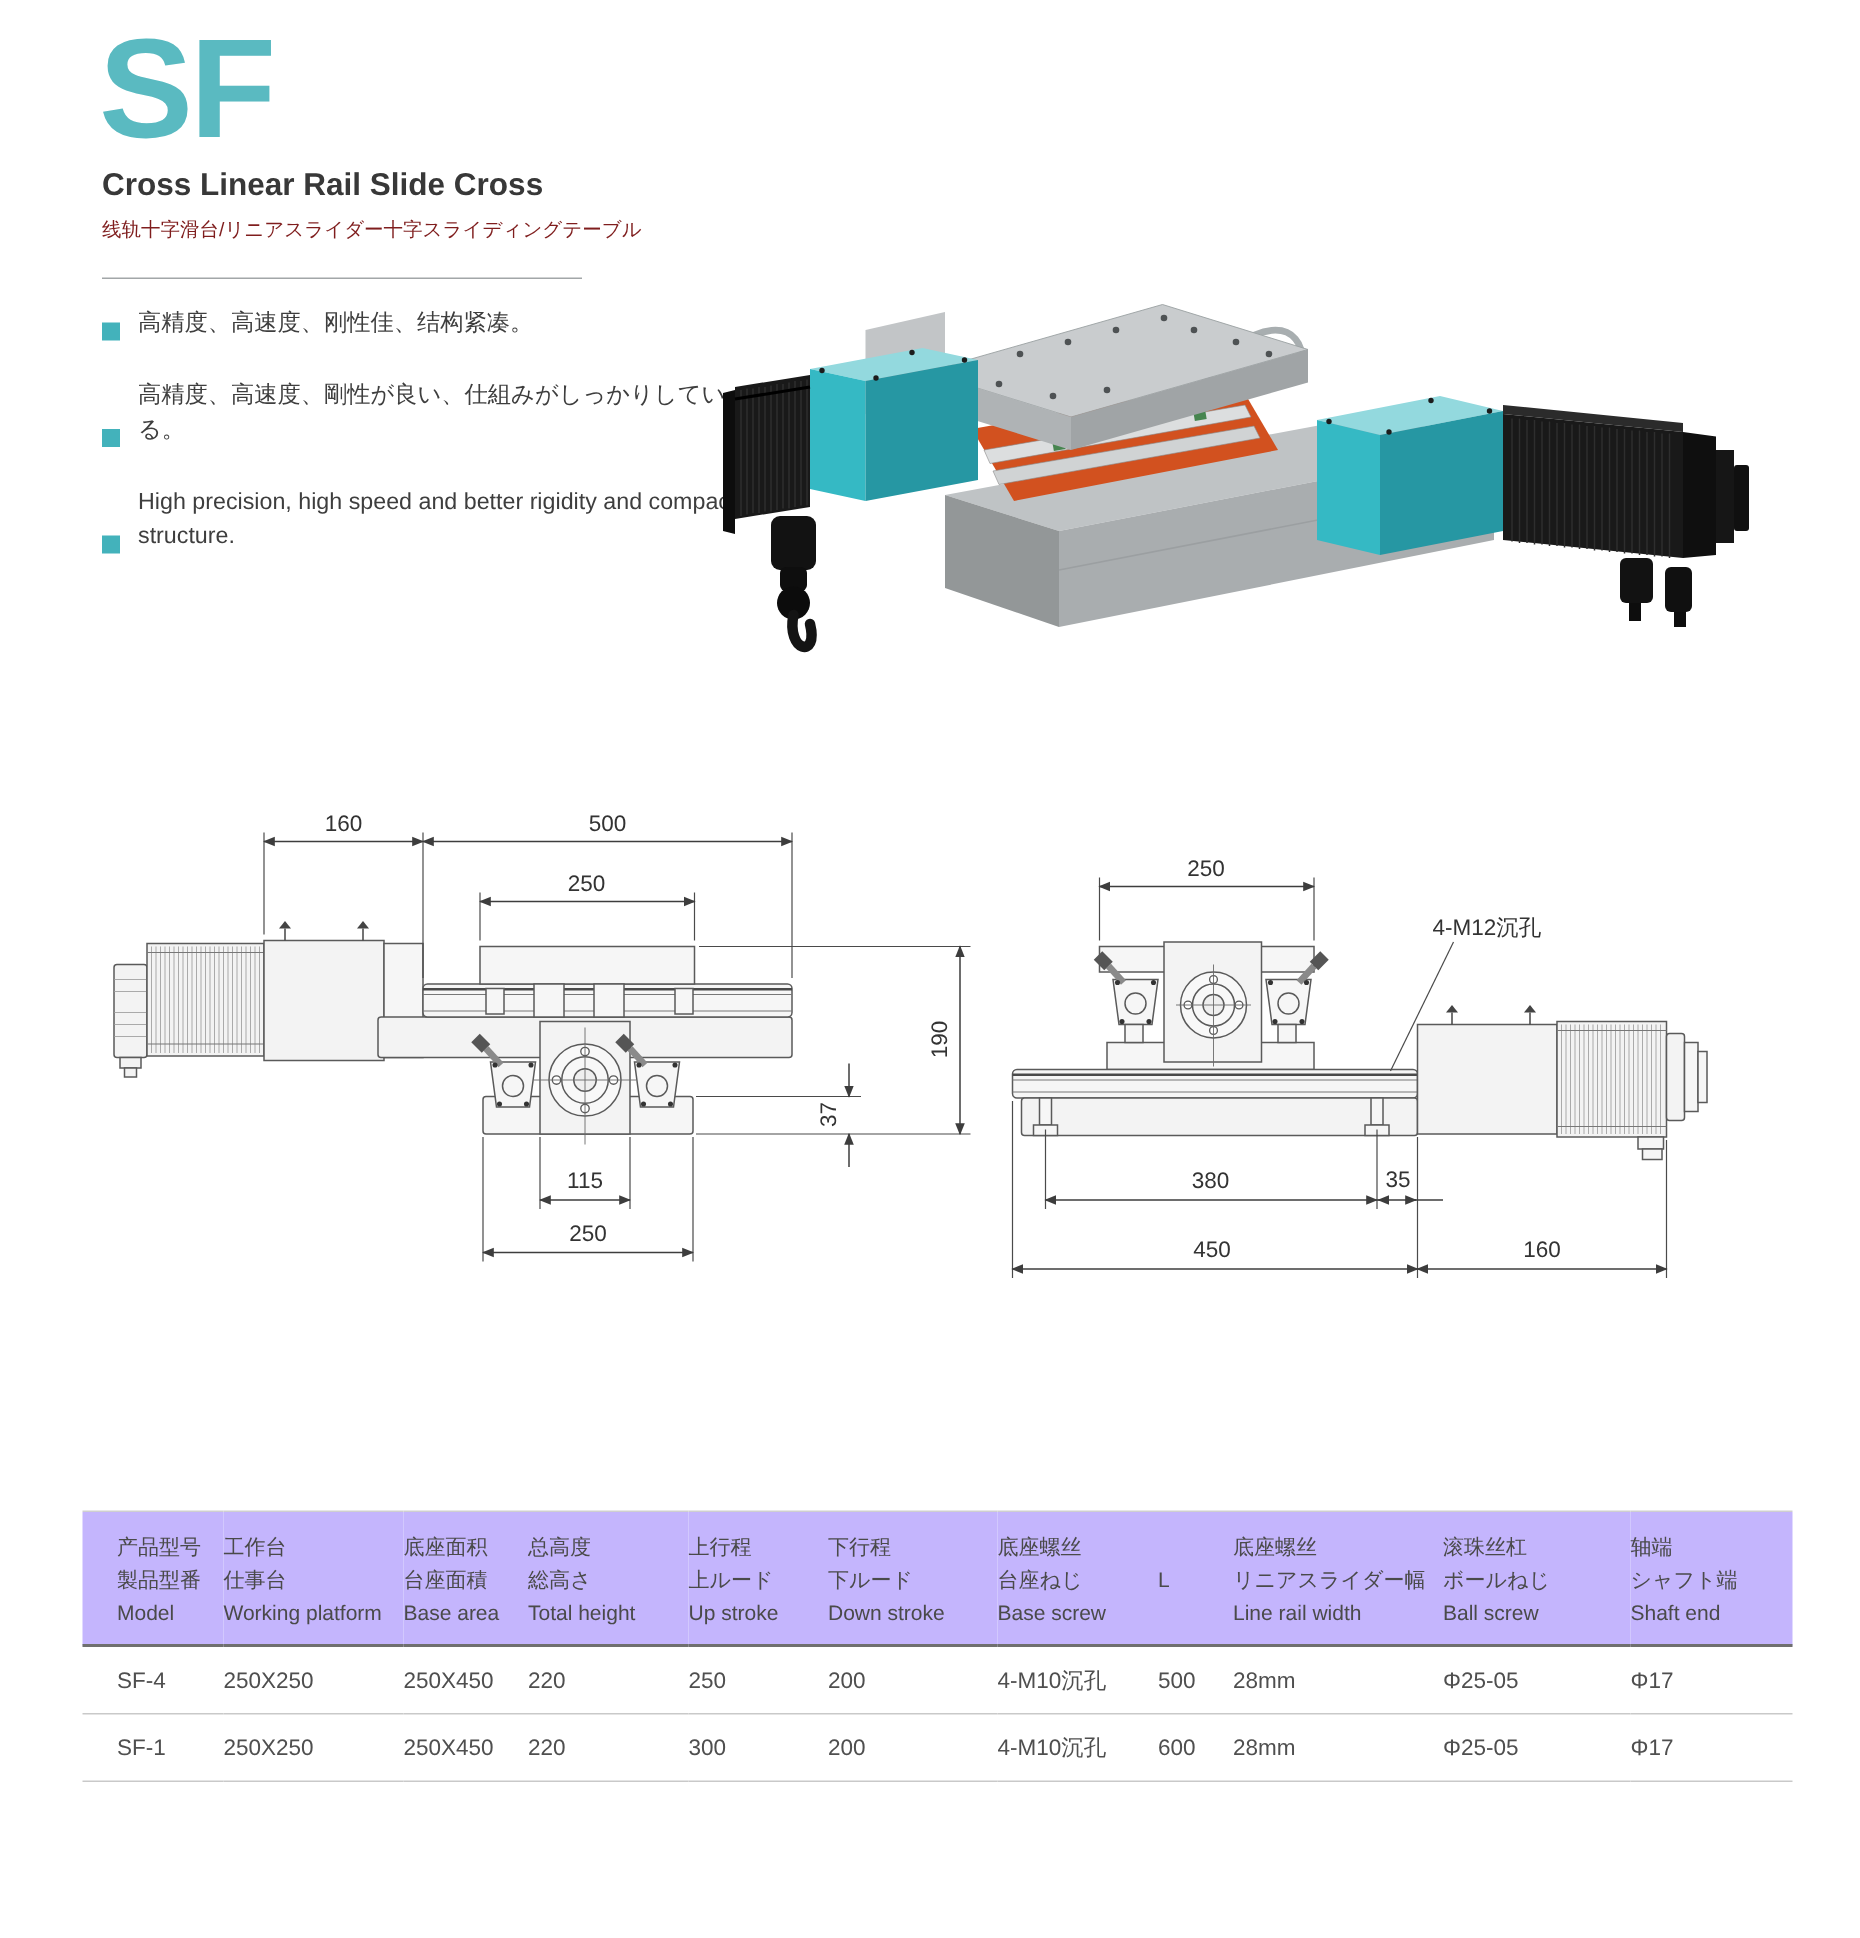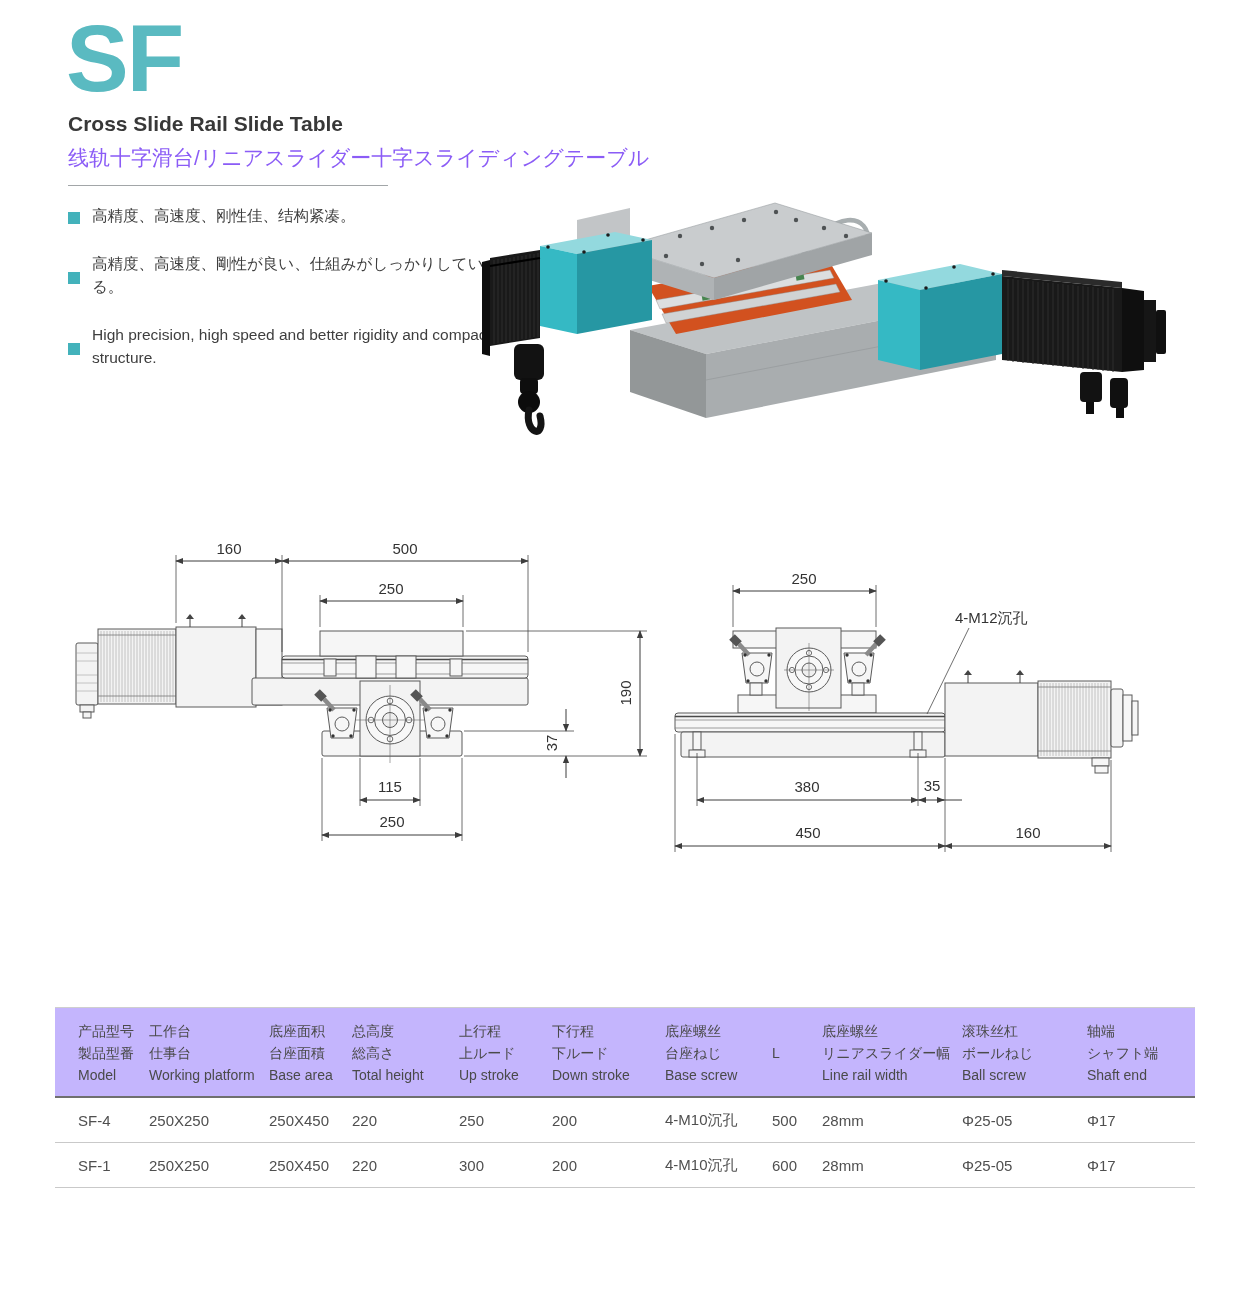--- a/index.html
+++ b/index.html
@@ -1,24 +1,24 @@
 <!DOCTYPE html>
 <html><head>
 <meta charset="utf-8">
 <style>
   html,body{margin:0;padding:0;background:#ffffff;}
   .page{position:relative;width:1240px;height:1292px;background:#fff;overflow:hidden;
         font-family:"Liberation Sans","DejaVu Sans",sans-serif;color:#3a3a3a;}
   .brand{position:absolute;left:66px;top:12px;font-size:94px;font-weight:700;line-height:1;
          color:#5ABAC1;letter-spacing:-2px;}
   .product-title{position:absolute;left:68px;top:112px;font-size:21px;font-weight:700;color:#383838;}
-  .product-subtitle{position:absolute;left:68px;top:144px;font-size:21px;color:#8b5cf6;}
+  .product-subtitle{position:absolute;left:68px;top:144px;font-size:13px;color:#7f1d1d;}
   .divider{position:absolute;left:68px;top:185px;width:320px;height:1px;background:#a2a6a8;}
   .features{position:absolute;left:68px;top:204px;width:440px;}
-  .feature{display:flex;align-items:center;margin-bottom:25px;}
+  .feature{display:flex;align-items:flex-end;margin-bottom:25px;}
   .bullet-square{flex:0 0 12px;width:12px;height:12px;margin-top:5px;background:#43B2BB;}
   .feature-text{margin-left:12px;font-size:15.5px;line-height:23px;color:#3e3e3e;}
   .hero{position:absolute;left:480px;top:148px;width:720px;height:340px;}
   .drawL{position:absolute;left:70px;top:523px;width:585px;height:350px;}
   .drawR{position:absolute;left:668px;top:543px;width:545px;height:360px;}
   .dim-text{font-size:15px;fill:#333;font-family:"Liberation Sans","DejaVu Sans",sans-serif;}
   .note-text{font-size:15px;fill:#333;font-family:"Liberation Sans","DejaVu Sans",sans-serif;}
   .outline{fill:#F3F3F3;stroke:#5a5a5a;stroke-width:1;}
   .outline2{fill:#F6F6F6;stroke:#5a5a5a;stroke-width:1;}
   .ext{stroke:#4a4a4a;stroke-width:0.8;}
@@ -32,21 +32,21 @@
   .spec td{font-size:15px;color:#4f4f4f;height:44px;border-bottom:1px solid #c9c9c9;
            padding:0 2px 0 0;white-space:nowrap;}
   .spec th:first-child,.spec td:first-child{padding-left:23px;}
 </style>
 </head>
 <body>
 
 <div class="page">
 
   <div class="brand">SF</div>
-  <div class="product-title">Cross Slide Rail Slide Table</div>
+  <div class="product-title">Cross Linear Rail Slide Cross</div>
   <div class="product-subtitle">线轨十字滑台/リニアスライダー十字スライディングテーブル</div>
   <div class="divider"></div>
 
   <div class="features">
     <div class="feature">
       <span class="bullet-square"></span>
       <span class="feature-text">高精度、高速度、刚性佳、结构紧凑。</span>
     </div>
     <div class="feature">
       <span class="bullet-square"></span>

